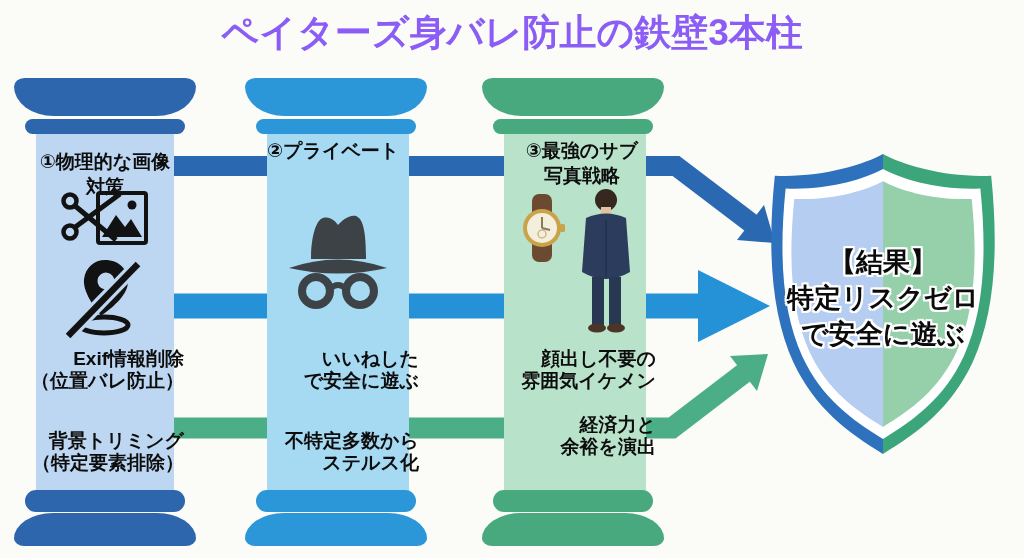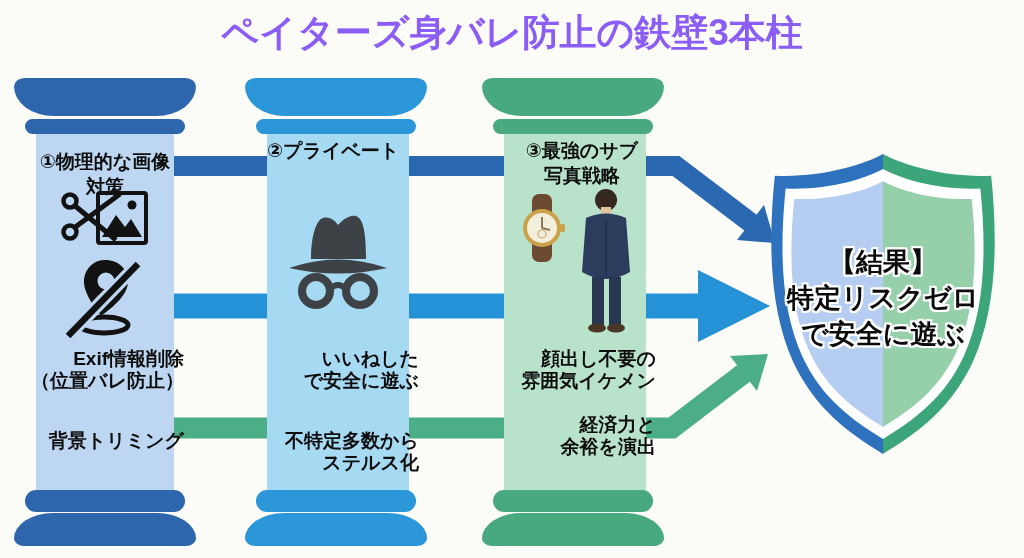--- a/index.html
+++ b/index.html
@@ -92,20 +92,21 @@
     <line x1="2" y1="80" x2="72" y2="8" stroke="var(--pillar1-body)" stroke-width="13"></line>
     <line x1="2" y1="80" x2="72" y2="8" stroke="#121212" stroke-width="6.5"></line>
   </svg>
 
   <div class="abs point" style="left:26px;top:348px;width:158px;">
     <div>Exif情報削除</div>
     <div>（位置バレ防止）</div>
   </div>
   <div class="abs point" style="left:26px;top:410px;width:158px;margin-top:20px;">
     <div>背景トリミング</div>
+    <div>（特定要素排除）</div>
   </div>
 
   <div class="abs cap p2-accent" style="left:245px;top:78px;width:182px;"></div>
   <div class="abs capbar p2-accent" style="left:256px;top:119px;width:160px;"></div>
   <div class="abs body p2-body" style="left:267px;width:142px;"></div>
   <div class="abs basebar p2-accent" style="left:256px;width:160px;"></div>
   <div class="abs baseblk p2-accent" style="left:245px;width:182px;"></div>
 
   <div class="abs heading" style="left:267px;top:138px;width:114px;">
     <div>②プライベート</div>

